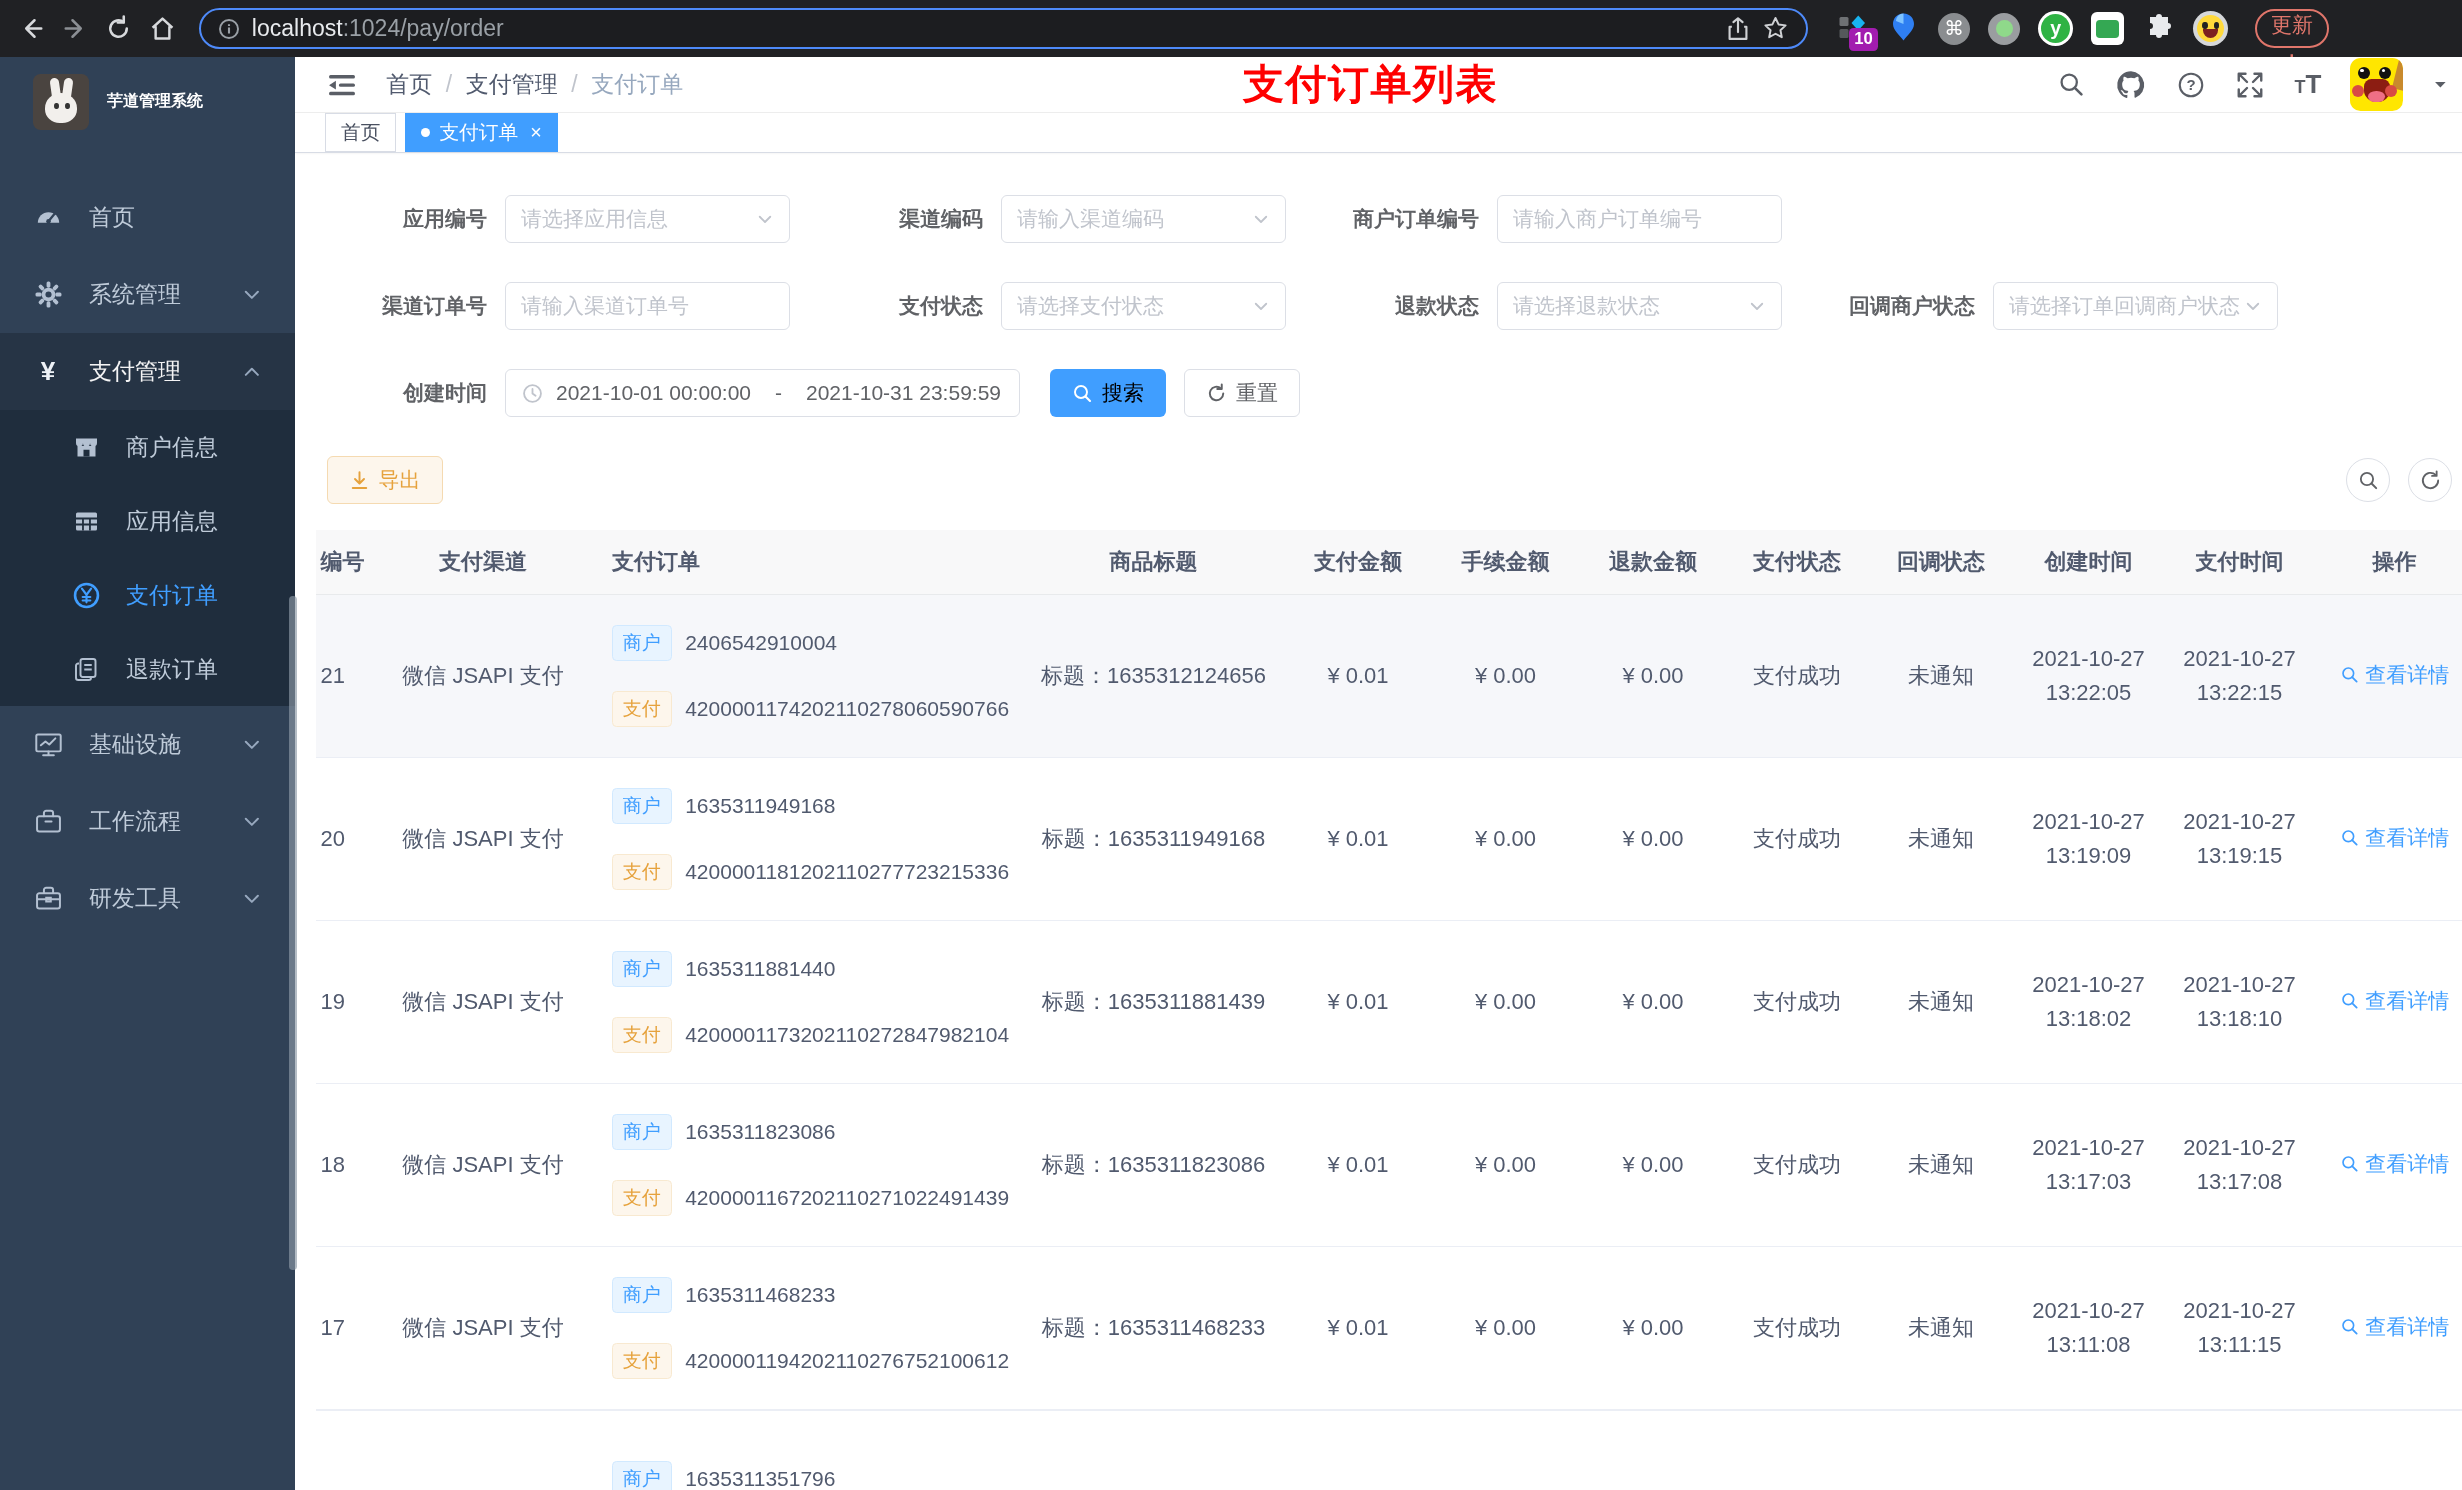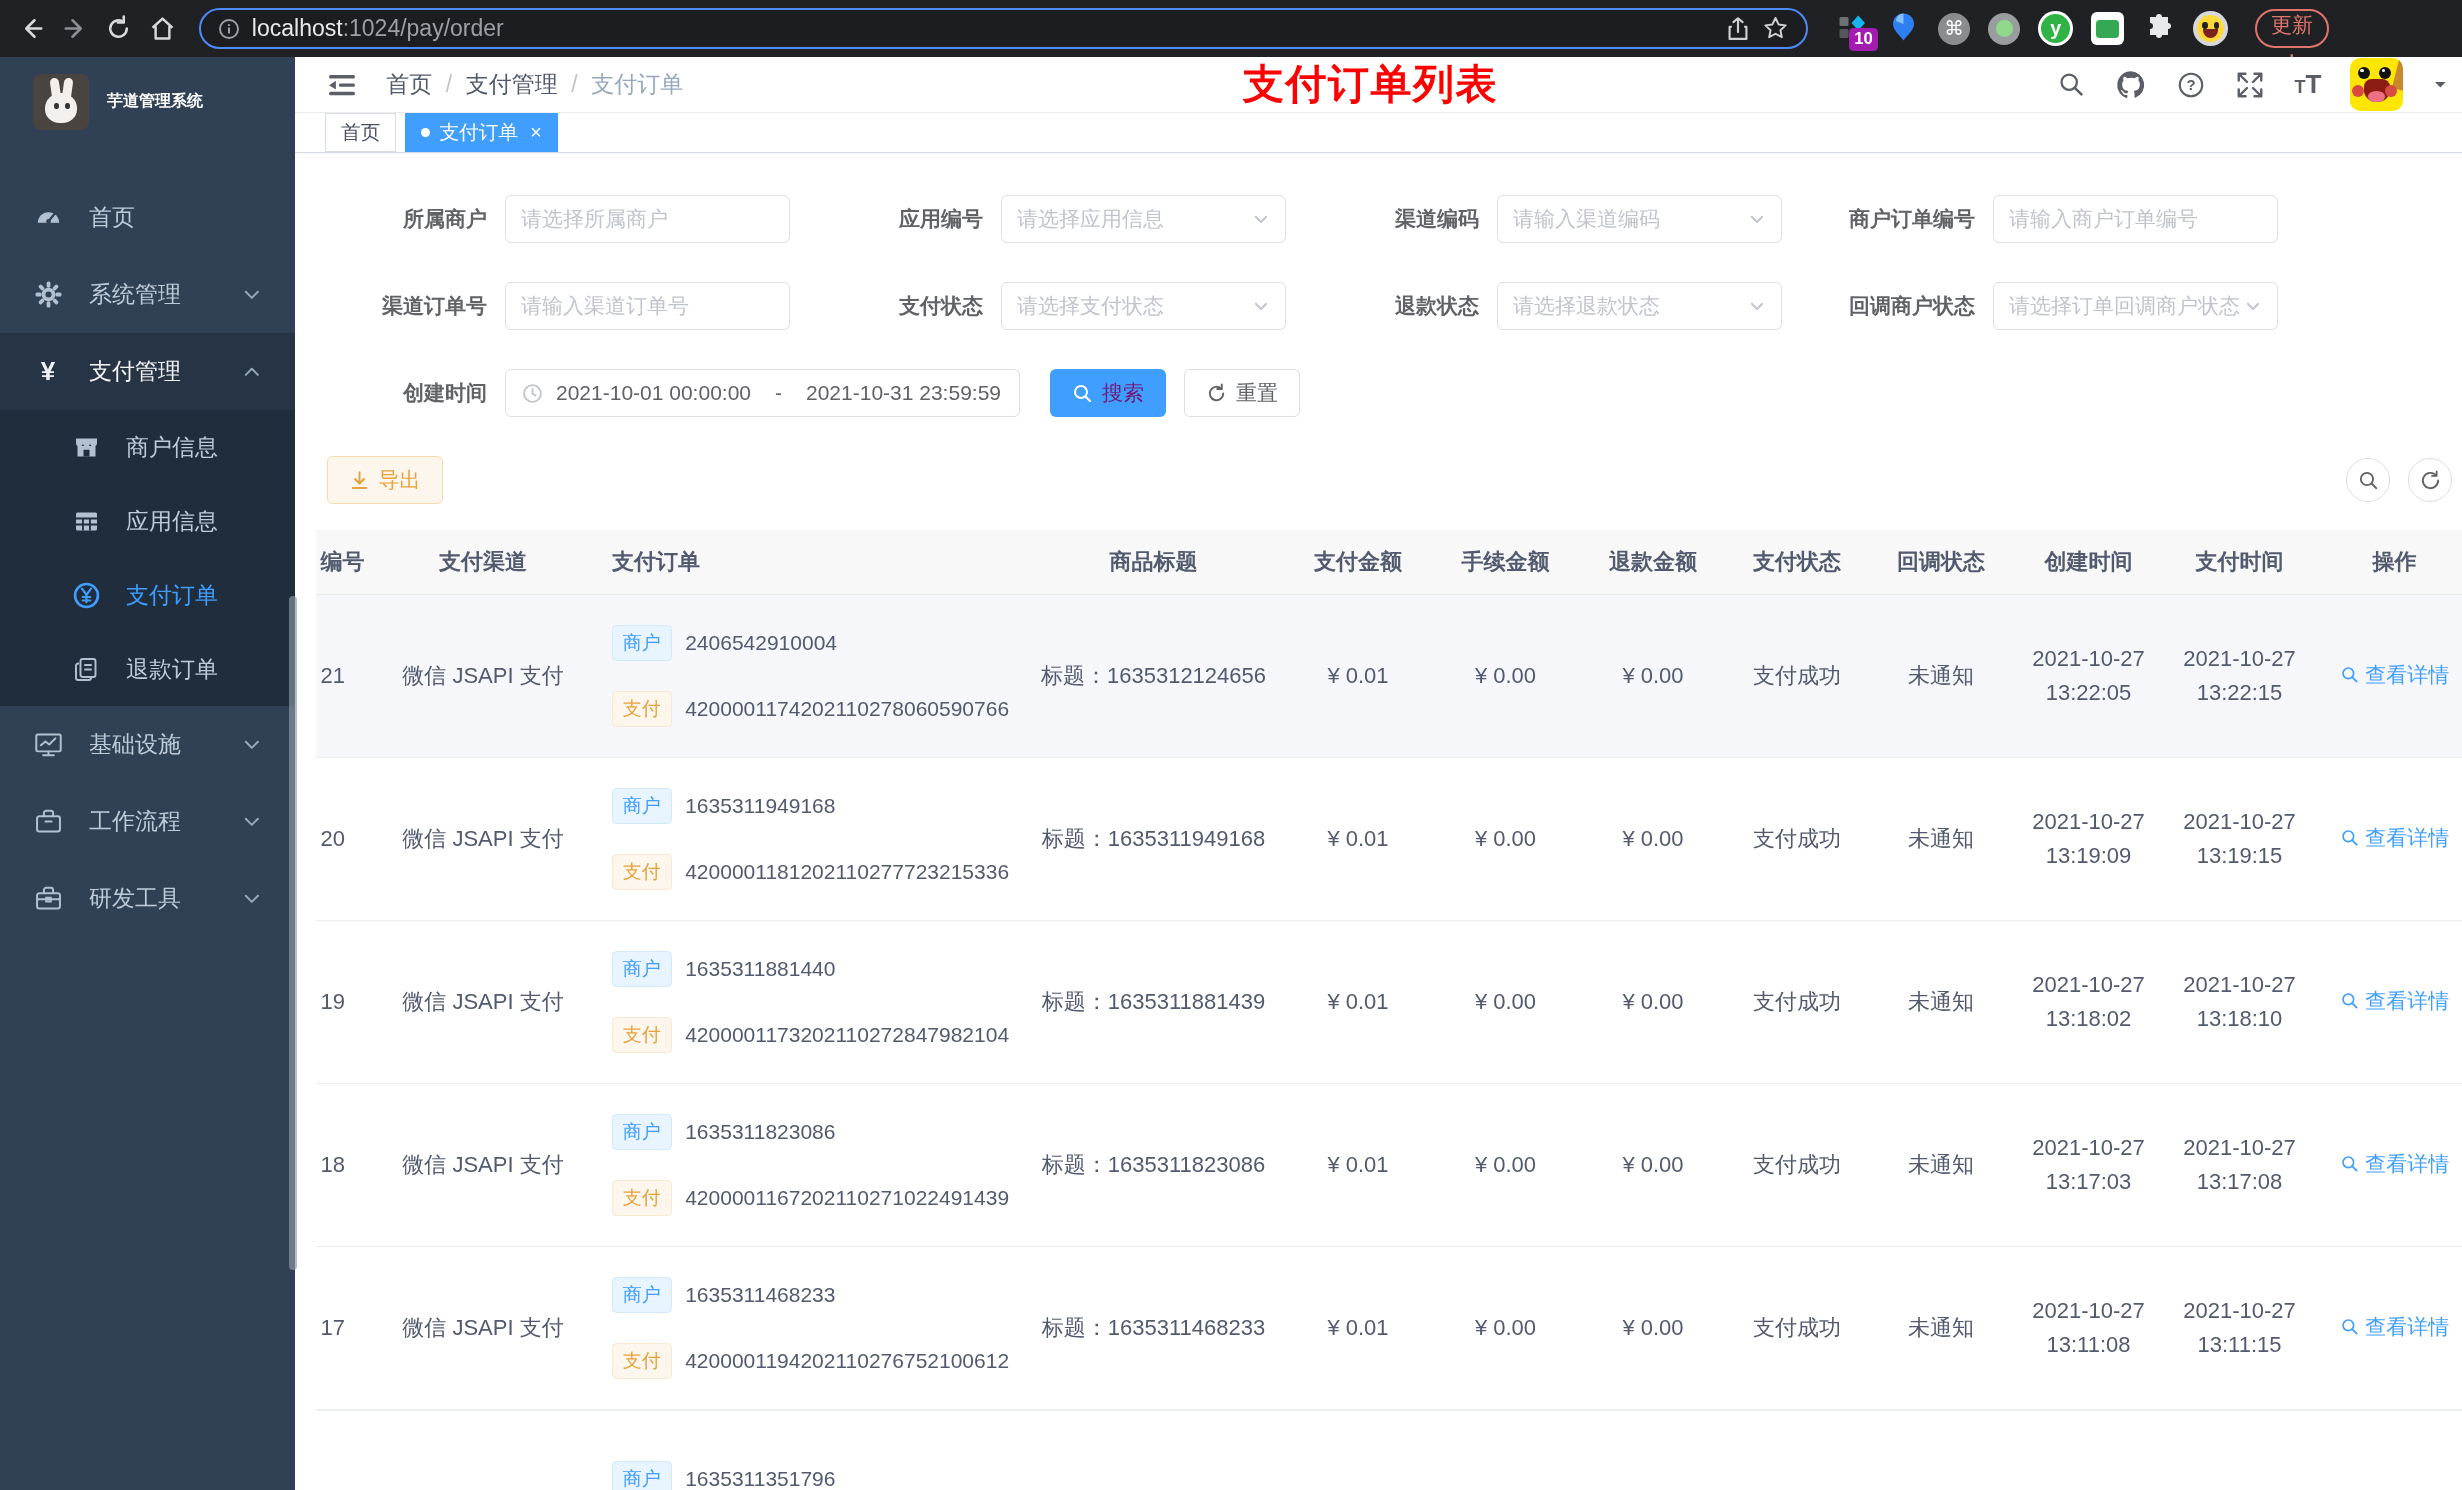--- a/index.html
+++ b/index.html
@@ -89,21 +89,21 @@
   .content { flex:1; padding:42px 0 0 21px; position:relative; }
   .f-row { display:flex; margin-bottom:39px; }
   .f-group { display:flex; align-items:center; width:496px; flex:0 0 auto; }
   .f-label { width:189px; text-align:right; padding-right:18px; font-size:21px; color:#606266; font-weight:700; white-space:nowrap; flex:0 0 auto; }
   .f-field { position:relative; width:285px; height:48px; border:0.8px solid #dcdfe6; border-radius:6px; background:#fff; display:flex; align-items:center; padding:0 15px; }
   .f-field input { border:none; outline:none; width:100%; font-size:21px; color:#606266; background:transparent; font-family:inherit; }
   .f-field input::placeholder { color:#c0c4cc; }
   .sel-arrow { color:#c0c4cc; flex:0 0 auto; margin-left:4.5px; }
   .date-field { width:515px; height:48px; border:0.8px solid #dcdfe6; border-radius:6px; display:flex; align-items:center; gap:12px; padding:0 15px; font-size:21px; color:#606266; white-space:nowrap; }
   .btn { height:48px; border-radius:6px; display:inline-flex; align-items:center; gap:9px; font-size:21px; padding:0 21px; cursor:pointer; border:0.8px solid transparent; }
-  .btn-primary { background:#409eff; color:#701a75; margin-left:30px; }
+  .btn-primary { background:#409eff; color:#000000; margin-left:30px; }
   .btn-plain { background:#fff; color:#606266; border-color:#dcdfe6; margin-left:18px; }
   .btn-warn { background:#fdf6ec; color:#e6a23c; border-color:#f5dab1; margin-left:10.6px; }
 
   .toolbar { display:flex; align-items:center; margin:9px 0 0 0; padding-right:23px; }
   .toolbar .spacer { flex:1; }
   .circ-btn { width:44px; height:44px; border-radius:50%; border:0.8px solid #dcdfe6; display:flex; align-items:center; justify-content:center; color:#606266; margin-left:18px; background:#fff; cursor:pointer; }
 
   
   .tbl { margin-top:26px; width:2159px; }
   .tr { display:grid; grid-template-columns:61px 212px 432px 265px 144px 151px 144px 144px 144px 151px 151px 159px; align-items:center; }
@@ -442,26 +442,20 @@
         <span class="wdot"></span>
         <span>支付订单</span>
         <span class="close">×</span>
       </div>
     </div>
 
     <section class="content">
 
       <div class="f-row">
         <div class="f-group">
-          <label class="f-label">所属商户</label>
-          <div class="f-field">
-            <input placeholder="请选择所属商户" style="">
-          </div>
-        </div>
-        <div class="f-group">
           <label class="f-label">应用编号</label>
           <div class="f-field">
             <input placeholder="请选择应用信息" style="">
             <span class="sel-arrow">
                 <svg width="18" height="18" viewBox="0 0 24 24">
                   <path d="M5 9 l7 7 7-7" stroke="#c0c4cc" stroke-width="2.4" fill="none" stroke-linecap="round" stroke-linejoin="round"></path>
                 </svg>
               </span>
           </div>
         </div>

